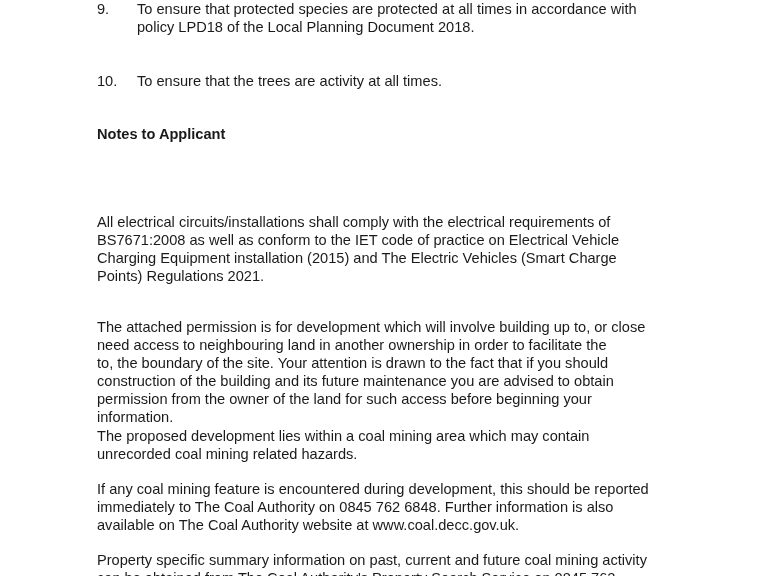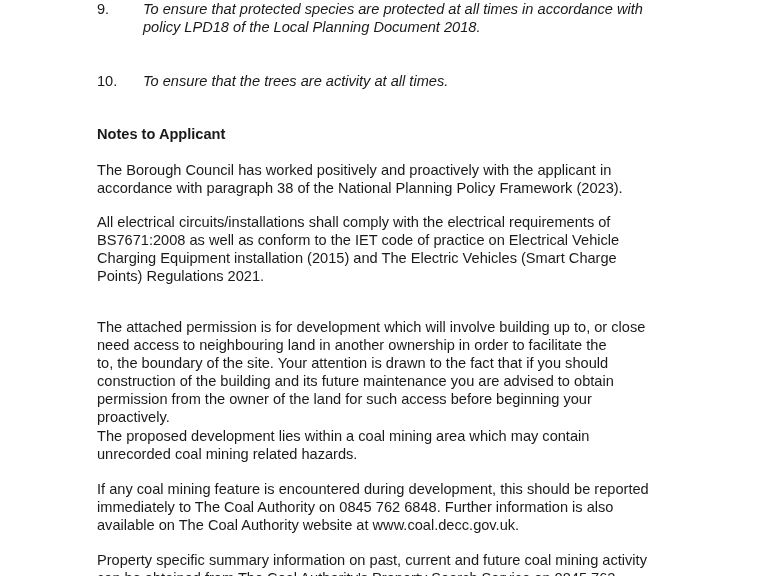--- a/index.html
+++ b/index.html
@@ -30,24 +30,23 @@
       width: 600px;
     }
     .cond .num {
       position: absolute;
       left: 0;
       top: 0;
       width: 40px;
     }
     .cond .text {
       position: absolute;
-      left: 46px;
+      left: 40px;
       top: 0;
       width: 560px;
-      font-style: italic;
     }
     .para {
       position: absolute;
       left: 97px;
       width: 600px;
       margin: 0;
     }
     .heading {
       position: absolute;
       left: 97px;
@@ -71,39 +70,35 @@
 
   <div class="cond" style="top:72px;">
     <span class="num">10.</span>
     <div class="text">
       <span class="line" style="display:block;white-space:nowrap;">To ensure that the trees are activity at all times.</span>
     </div>
   </div>
 
   <h3 class="heading" style="top:125px;font-size:14.6px;line-height:18px;">Notes to Applicant</h3>
 
-  <p class="para" style="top:161px;">
-    <span class="line">The Borough Council has worked positively and proactively with the applicant in</span>
-    <span class="line">accordance with paragraph 38 of the National Planning Policy Framework (2023).</span>
-  </p>
 
   <p class="para" style="top:213px;">
     <span class="line">All electrical circuits/installations shall comply with the electrical requirements of</span>
     <span class="line">BS7671:2008 as well as conform to the IET code of practice on Electrical Vehicle</span>
     <span class="line">Charging Equipment installation (2015) and The Electric Vehicles (Smart Charge</span>
     <span class="line">Points) Regulations 2021.</span>
   </p>
 
   <p class="para" style="top:318px;">
     <span class="line">The attached permission is for development which will involve building up to, or close</span>
     <span class="line">need access to neighbouring land in another ownership in order to facilitate the</span>
     <span class="line">to, the boundary of the site.  Your attention is drawn to the fact that if you should</span>
     <span class="line">construction of the building and its future maintenance you are advised to obtain</span>
     <span class="line">permission from the owner of the land for such access before beginning your</span>
-    <span class="line">proactively.</span>
+    <span class="line">information.</span>
   </p>
 
   <p class="para" style="top:427px;">
     <span class="line">The proposed development lies within a coal mining area which may contain</span>
     <span class="line">unrecorded coal mining related hazards.</span>
   </p>
 
   <p class="para" style="top:480px;">
     <span class="line">If any coal mining feature is encountered during development, this should be reported</span>
     <span class="line">immediately to The Coal Authority on 0845 762   6848. Further information is also</span>

